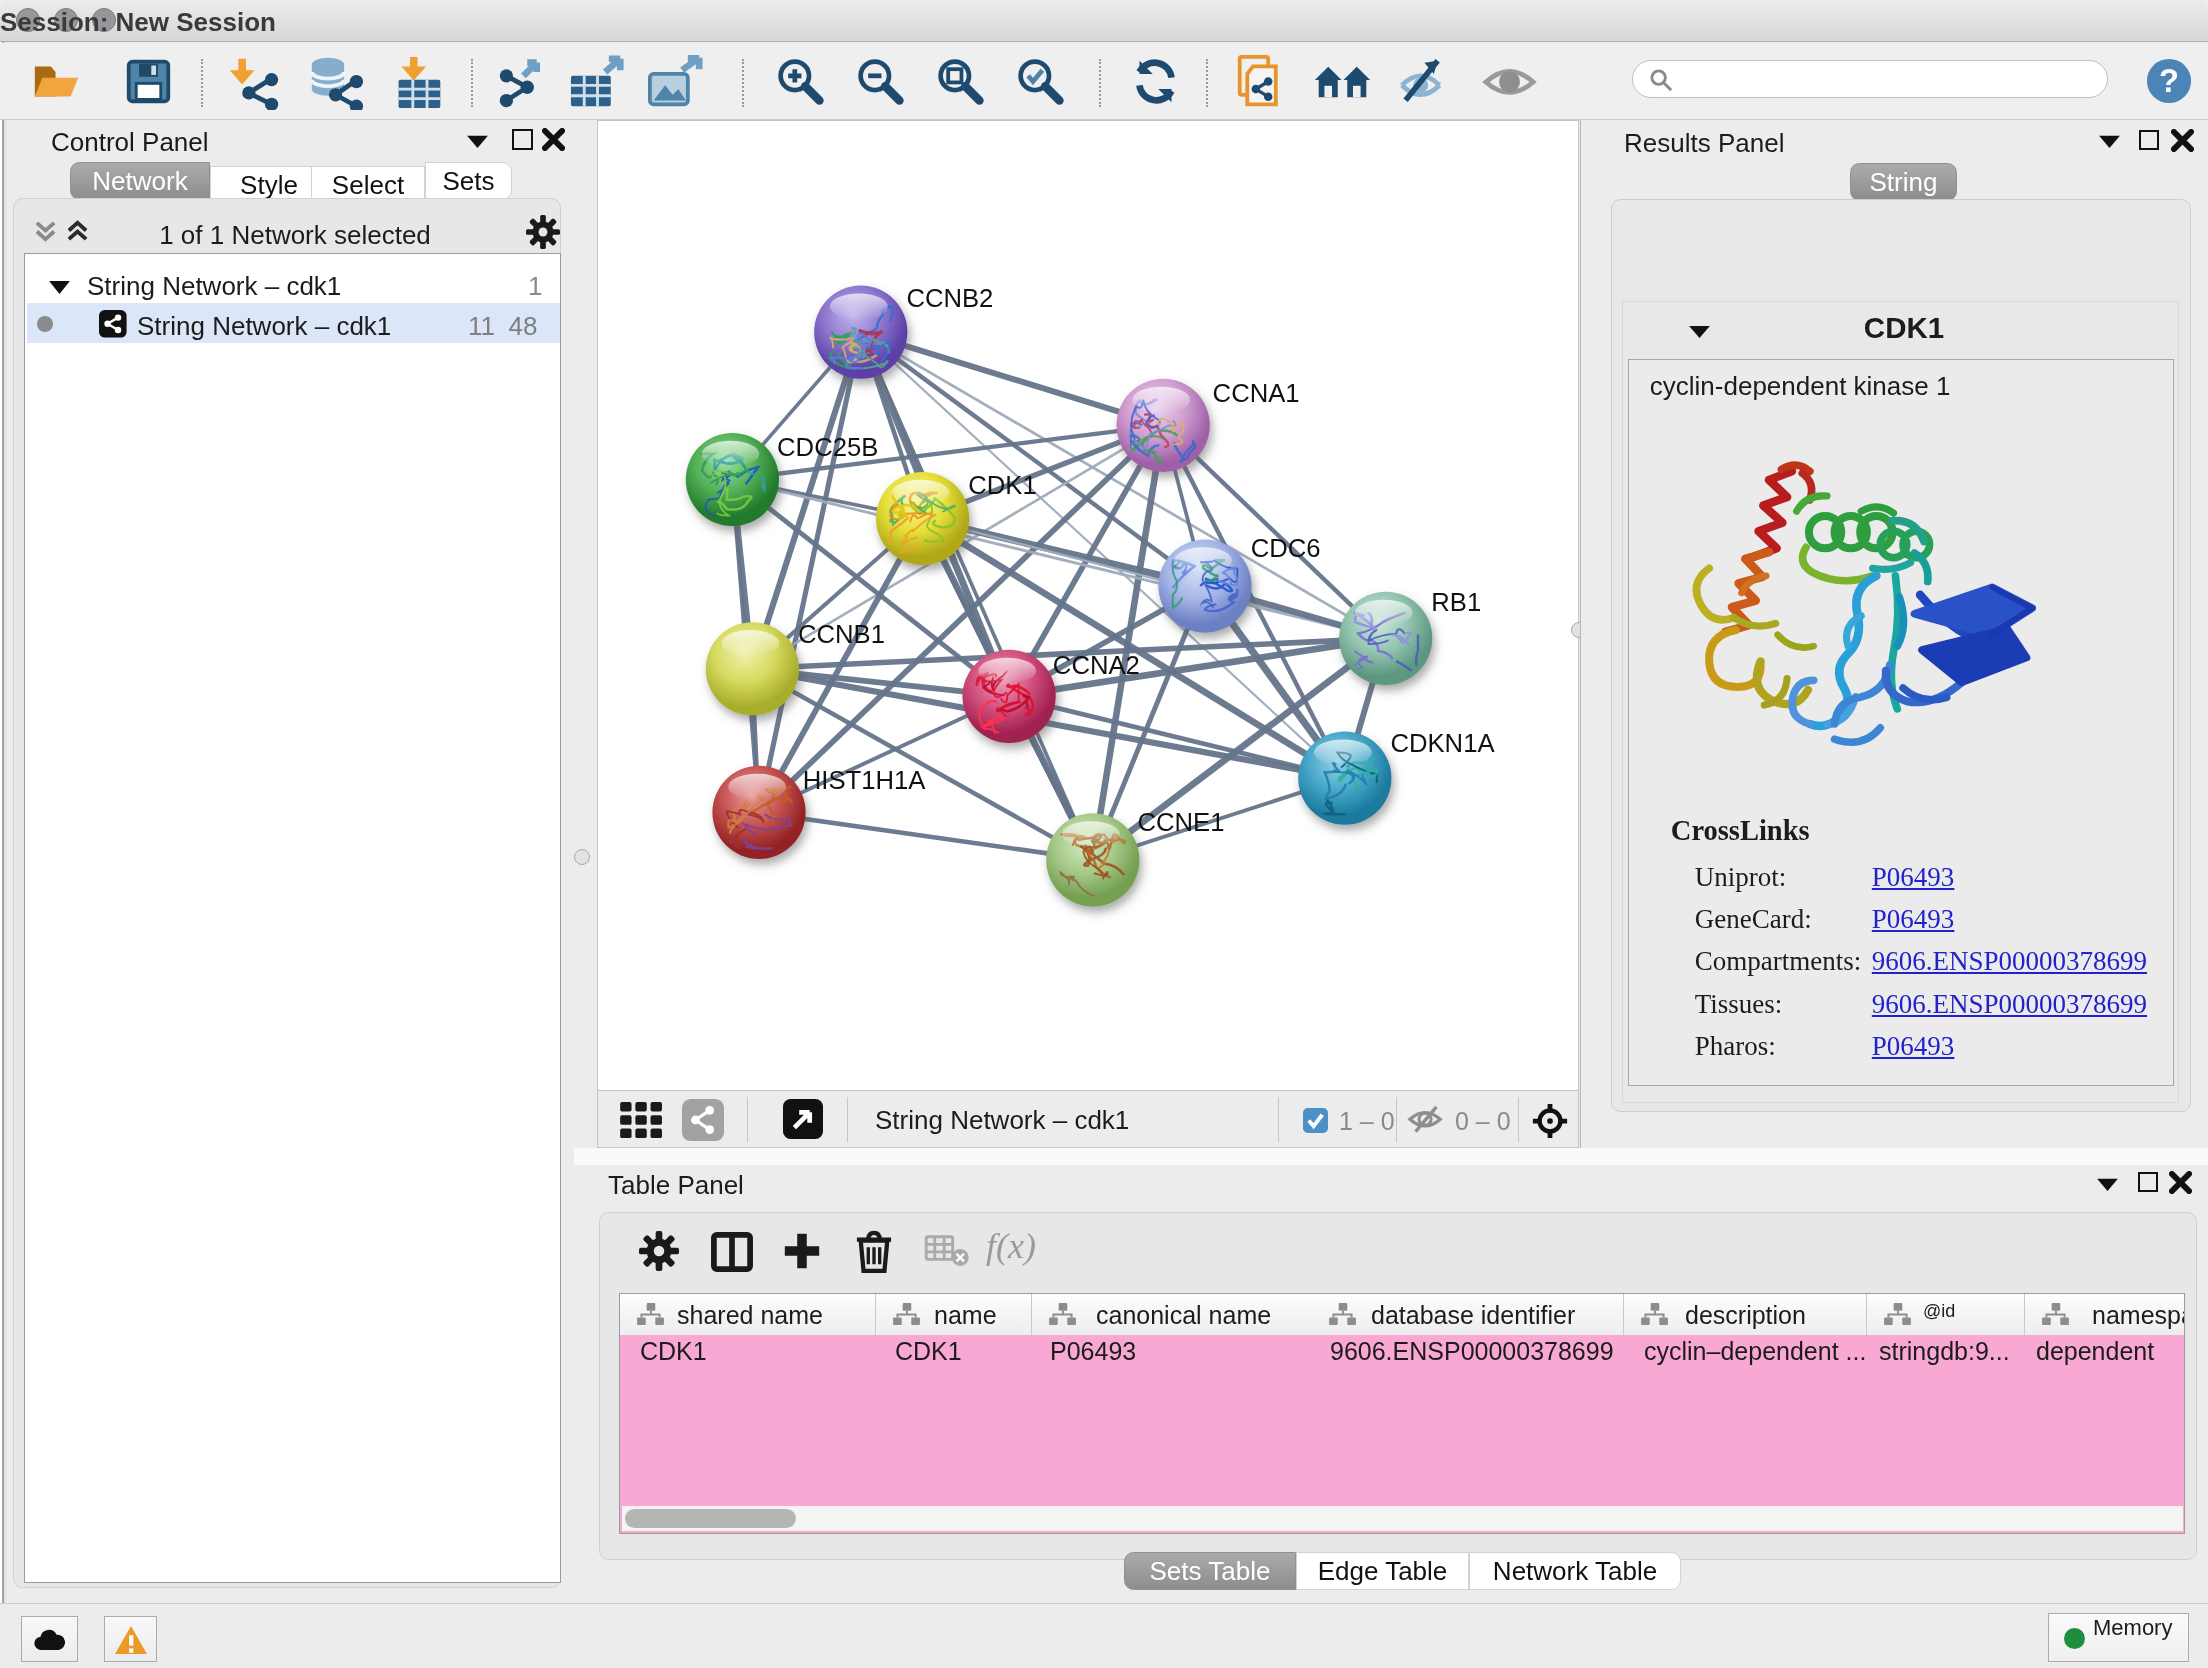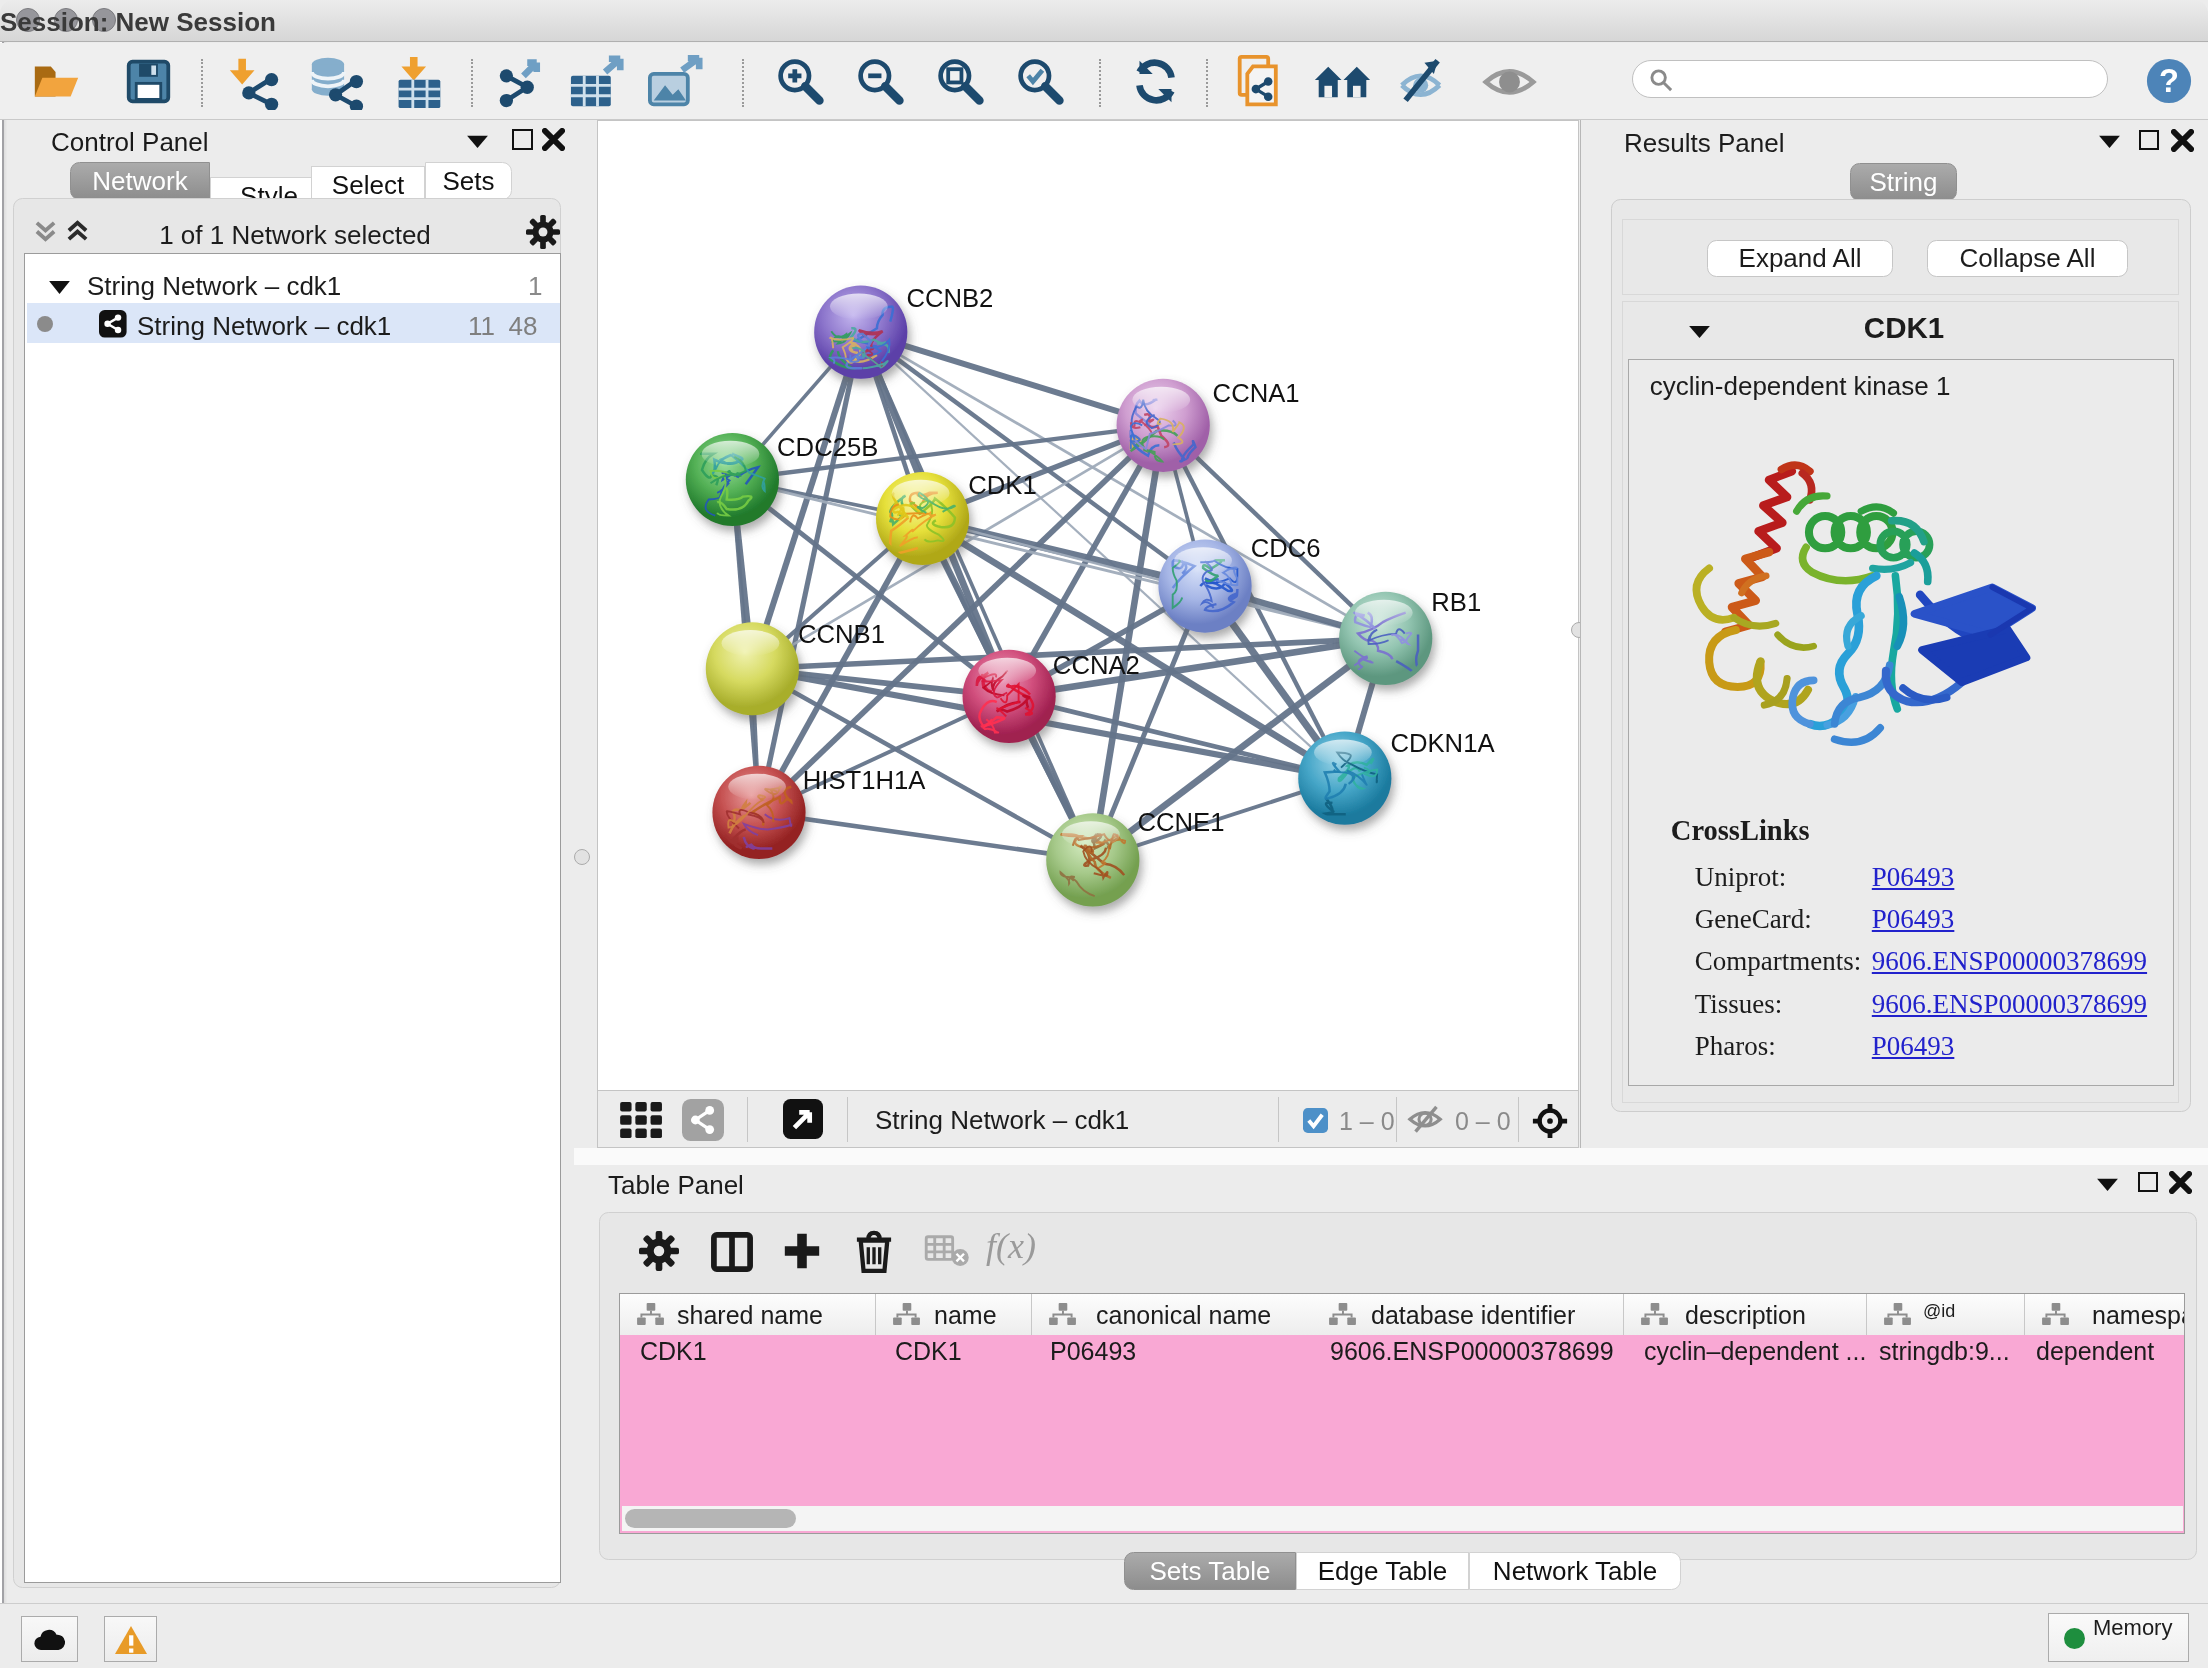--- a/index.html
+++ b/index.html
@@ -191,21 +191,21 @@
 <div class="abs cp"></div>
 <div class="abs cphead" style="left:51px;top:127px">Control Panel</div>
 <svg class="abs" style="left:465px;top:133px" width="25" height="17" viewBox="0 0 26 18">
     <path d="M2 3 h22 l-11 13 z" fill="#111"></path>
   </svg>
 <div class="abs" style="left:512px;top:129px;width:21px;height:21px;border:2.9px solid #111"></div>
 <svg class="abs" style="left:542px;top:128px" width="23" height="23" viewBox="0 0 24 24">
     <path d="M3 3 L21 21 M21 3 L3 21" stroke="#111" stroke-width="6" stroke-linecap="round"></path>
   </svg>
 <div class="abs tabbtn tabsel" style="left:70px;top:162px;width:140px;border-radius:9.5px 0 0 9.5px">Network</div>
-<div class="abs tabbtn" style="left:210px;top:177px;width:118px">Style</div>
+<div class="abs tabbtn" style="left:210px;top:166px;width:118px">Style</div>
 <div class="abs tabbtn" style="left:311px;top:166px;width:114px">Select</div>
 <div class="abs tabbtn" style="left:425px;top:162px;width:87px;border-radius:0 9.5px 9.5px 0">Sets</div>
 <div class="abs cppanel"></div>
 <svg class="abs" style="left:34px;top:219px" width="23" height="25" viewBox="0 0 24 26">
     <g stroke="#8a8a8a" stroke-width="4" fill="none">
       <path d="M3 4 l9 8 9-8"></path>
       <path d="M3 13 l9 8 9-8"></path>
     </g>
   </svg>
 <svg class="abs" style="left:66px;top:219px" width="23" height="25" viewBox="0 0 24 26">
@@ -628,24 +628,20 @@
 <div class="abs" style="left:43px;top:7.6px;font-size:26px">Results Panel</div>
 <svg class="abs" style="left:516px;top:13.3px" width="25" height="17" viewBox="0 0 26 18">
       <path d="M2 3 h22 l-11 13 z" fill="#111"></path>
     </svg>
 <div class="abs" style="left:558px;top:9.5px;width:20px;height:20px;border:2.9px solid #111"></div>
 <svg class="abs" style="left:590px;top:8.6px" width="23" height="23" viewBox="0 0 24 24">
       <path d="M3 3 L21 21 M21 3 L3 21" stroke="#111" stroke-width="6" stroke-linecap="round"></path>
     </svg>
 <div class="abs tabbtn tabsel" style="left:269px;top:43px;width:107px;border-radius:9.5px">String</div>
 <div class="abs rpanel">
-<div class="abs rsub1">
-<div class="abs btn" style="left:84px;top:20px;width:186px;height:37px;line-height:35px">Expand All</div>
-<div class="abs btn" style="left:304px;top:20px;width:201px;height:37px;line-height:35px">Collapse All</div>
-</div>
 <div class="abs rsub2">
 <svg class="abs" style="left:65px;top:22px" width="23" height="16" viewBox="0 0 24 17">
           <path d="M1 2 h22 l-11 13 z" fill="#111"></path>
         </svg>
 <div class="abs" style="left:143px;top:8.6px;width:276px;text-align:center;font-size:29.5px;font-weight:bold">CDK1</div>
 <div class="abs rinner">
 <div class="abs" style="left:21px;top:11.4px;font-size:26px">cyclin-dependent kinase 1</div>
 <svg class="abs" style="left:46px;top:94px" width="361" height="314" viewBox="0 0 380 330">
 <g fill="none" stroke-linecap="round" stroke-linejoin="round">
 <path d="M123 18 L99 27 L118 45 L93 54 L113 72 L88 81 L107 99 L83 108" stroke="#b81c1c" stroke-width="9"></path>

